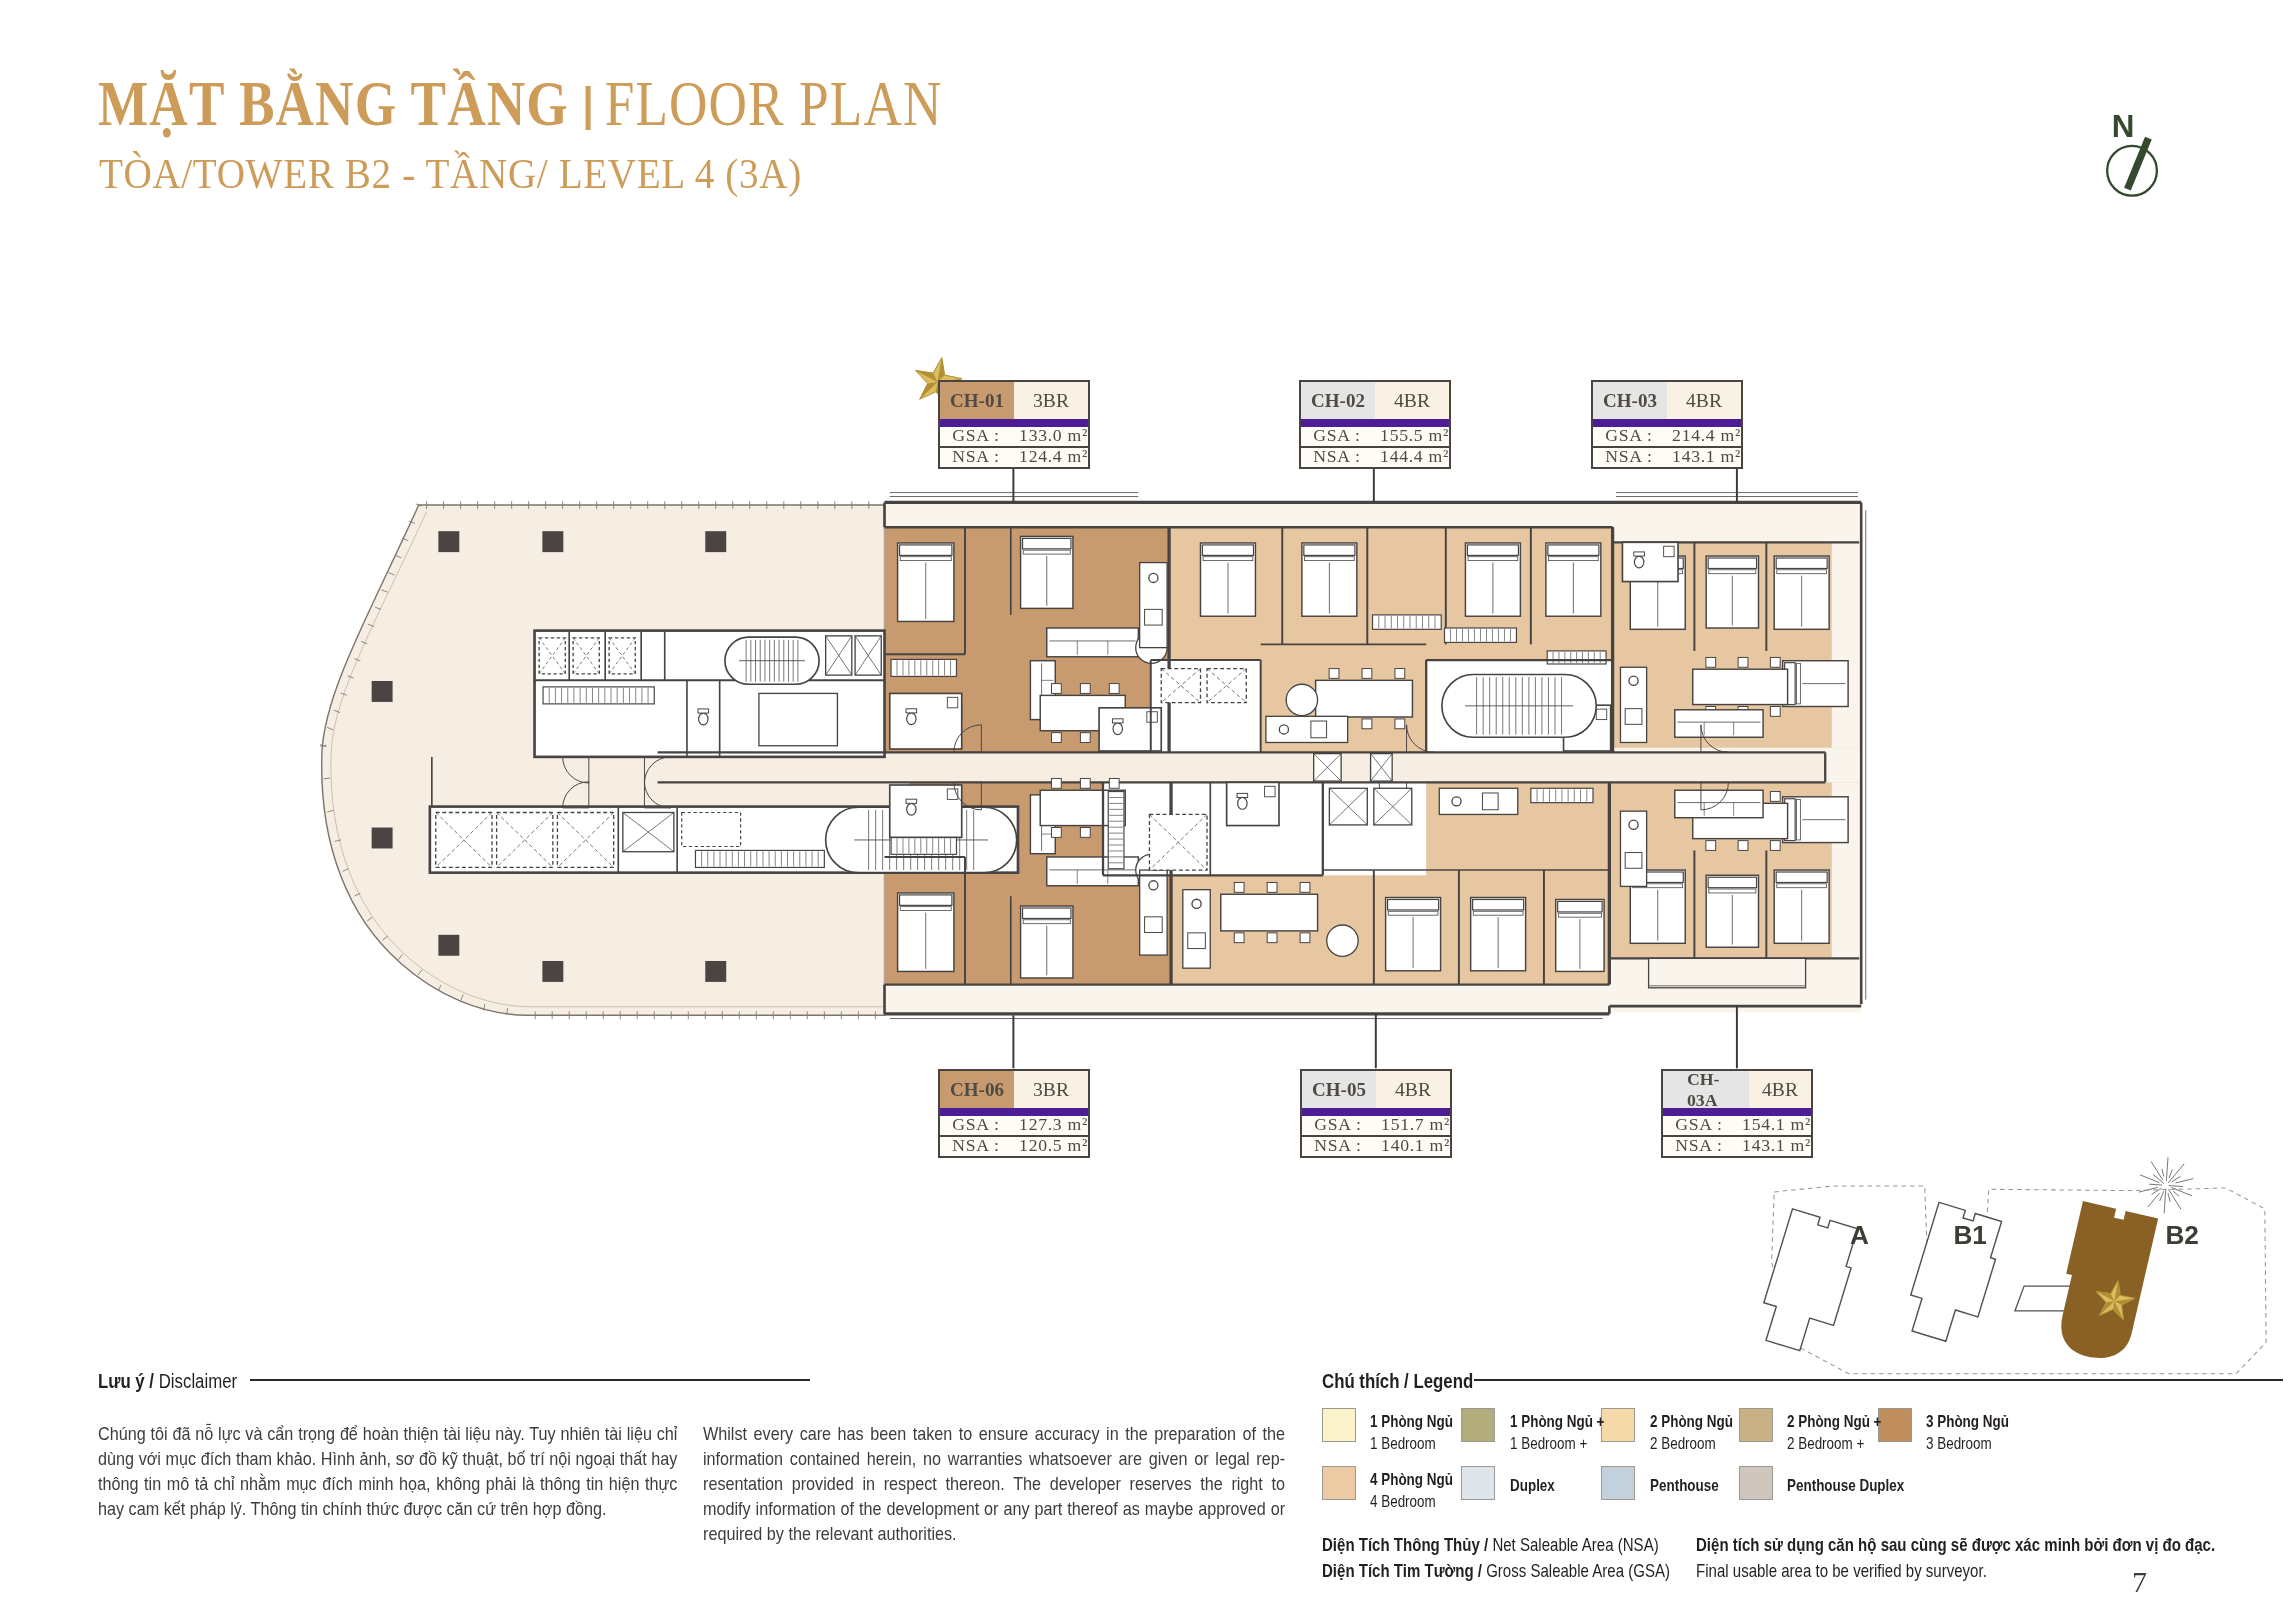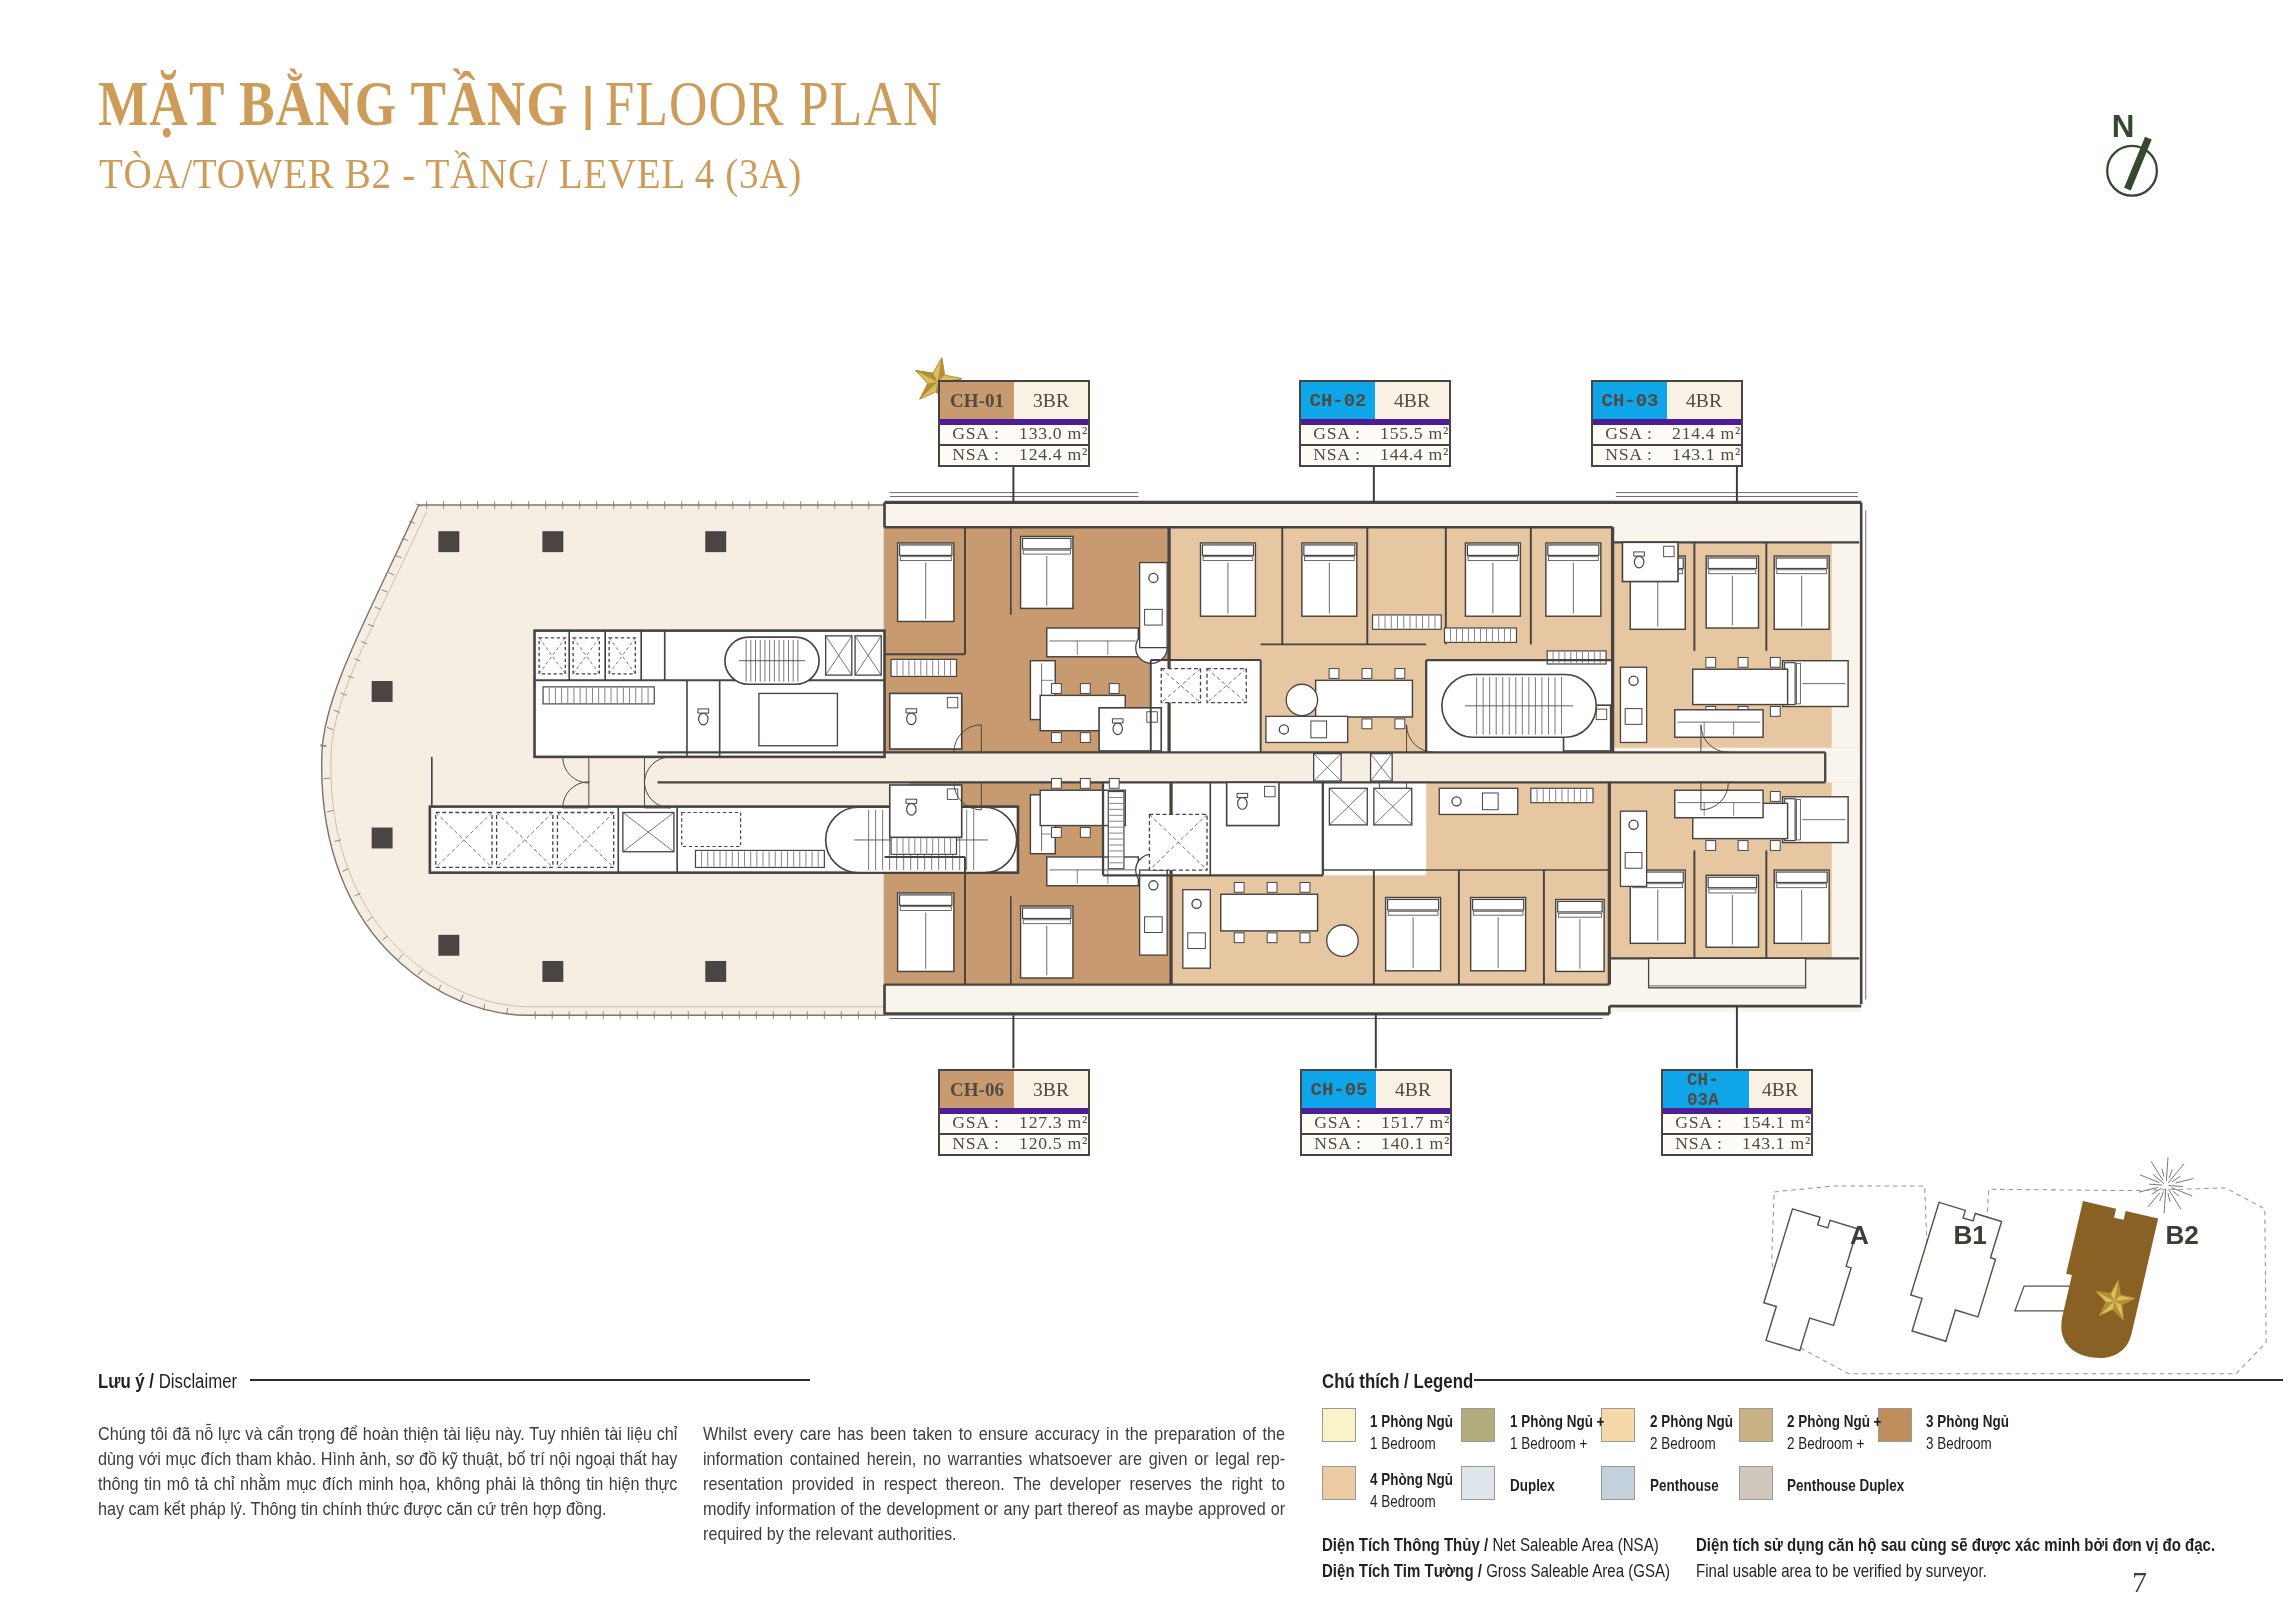--- a/index.html
+++ b/index.html
@@ -4,31 +4,31 @@
 <style>
   html,body{margin:0;padding:0;}
   body{width:2295px;height:1623px;position:relative;background:#ffffff;overflow:hidden;
        font-family:"Liberation Sans", sans-serif;}
   .abs{position:absolute;}
   .title1{left:98px;top:68px;font-family:"Liberation Serif",serif;font-size:63px;color:#CD9C59;letter-spacing:1.3px;transform:scaleX(0.845);transform-origin:left top;white-space:nowrap;}
   .title1 b{font-weight:bold;}
   .title2{left:99px;top:149px;font-family:"Liberation Serif",serif;font-size:43px;color:#CD9C59;letter-spacing:0.7px;transform:scaleX(0.91);transform-origin:left top;white-space:nowrap;}
   .ubox{position:absolute;width:152px;border:2px solid #4A4440;background:#FDFCF6;box-sizing:border-box;
         font-family:"Liberation Serif",serif;color:#4F4A42;}
-  .ubox .hdr{display:flex;height:37px;border-bottom:6px solid #4c1d95;}
+  .ubox .hdr{display:flex;height:37px;border-bottom:8px solid #4c1d95;}
   .ubox .hdr .l{width:50%;display:flex;align-items:center;justify-content:center;
                 font-weight:bold;font-size:19px;}
   .ubox .hdr .r{width:50%;display:flex;align-items:center;justify-content:center;
                 font-size:19.6px;background:#F8F1E4;}
   .ubox .row{height:19px;display:flex;font-size:17.7px;align-items:flex-end;border-bottom:2px solid #4A4440;white-space:nowrap;}
   .ubox .row:last-child{border-bottom:none;}
   .ubox .row .k{width:73px;text-align:right;letter-spacing:0.7px;}
   .ubox .row .v{margin-left:19.6px;letter-spacing:0.7px;}
   .dark{background:#C89A6F;}
-  .lite{background:#0ea5e9;font-family:Liberation Mono, monospace;}
+  .lite{background:#e5e5e5;}
   .secthead{font-size:20px;color:#231F20;white-space:nowrap;transform:scaleX(0.84);transform-origin:left top;}
   .secthead b{font-family:"Liberation Sans",sans-serif;}
   .para{font-size:18.6px;line-height:25px;color:#3D3D3D;text-align:justify;transform:scaleX(0.87);transform-origin:left top;}
   .leglabel{font-size:16.4px;color:#231F20;line-height:22px;white-space:nowrap;transform:scaleX(0.82);transform-origin:left top;z-index:5;}
   .leglabel b{font-size:16.4px;}
   .sw{position:absolute;width:32px;height:32px;border:0.7px solid #9a9a93;}
   .areatext{font-size:17.7px;color:#231F20;line-height:25.5px;white-space:nowrap;transform:scaleX(0.85);transform-origin:left top;}
   .pagenum{font-family:"Liberation Serif",serif;font-size:30px;color:#3D3D3D;}
 </style>
 </head>

